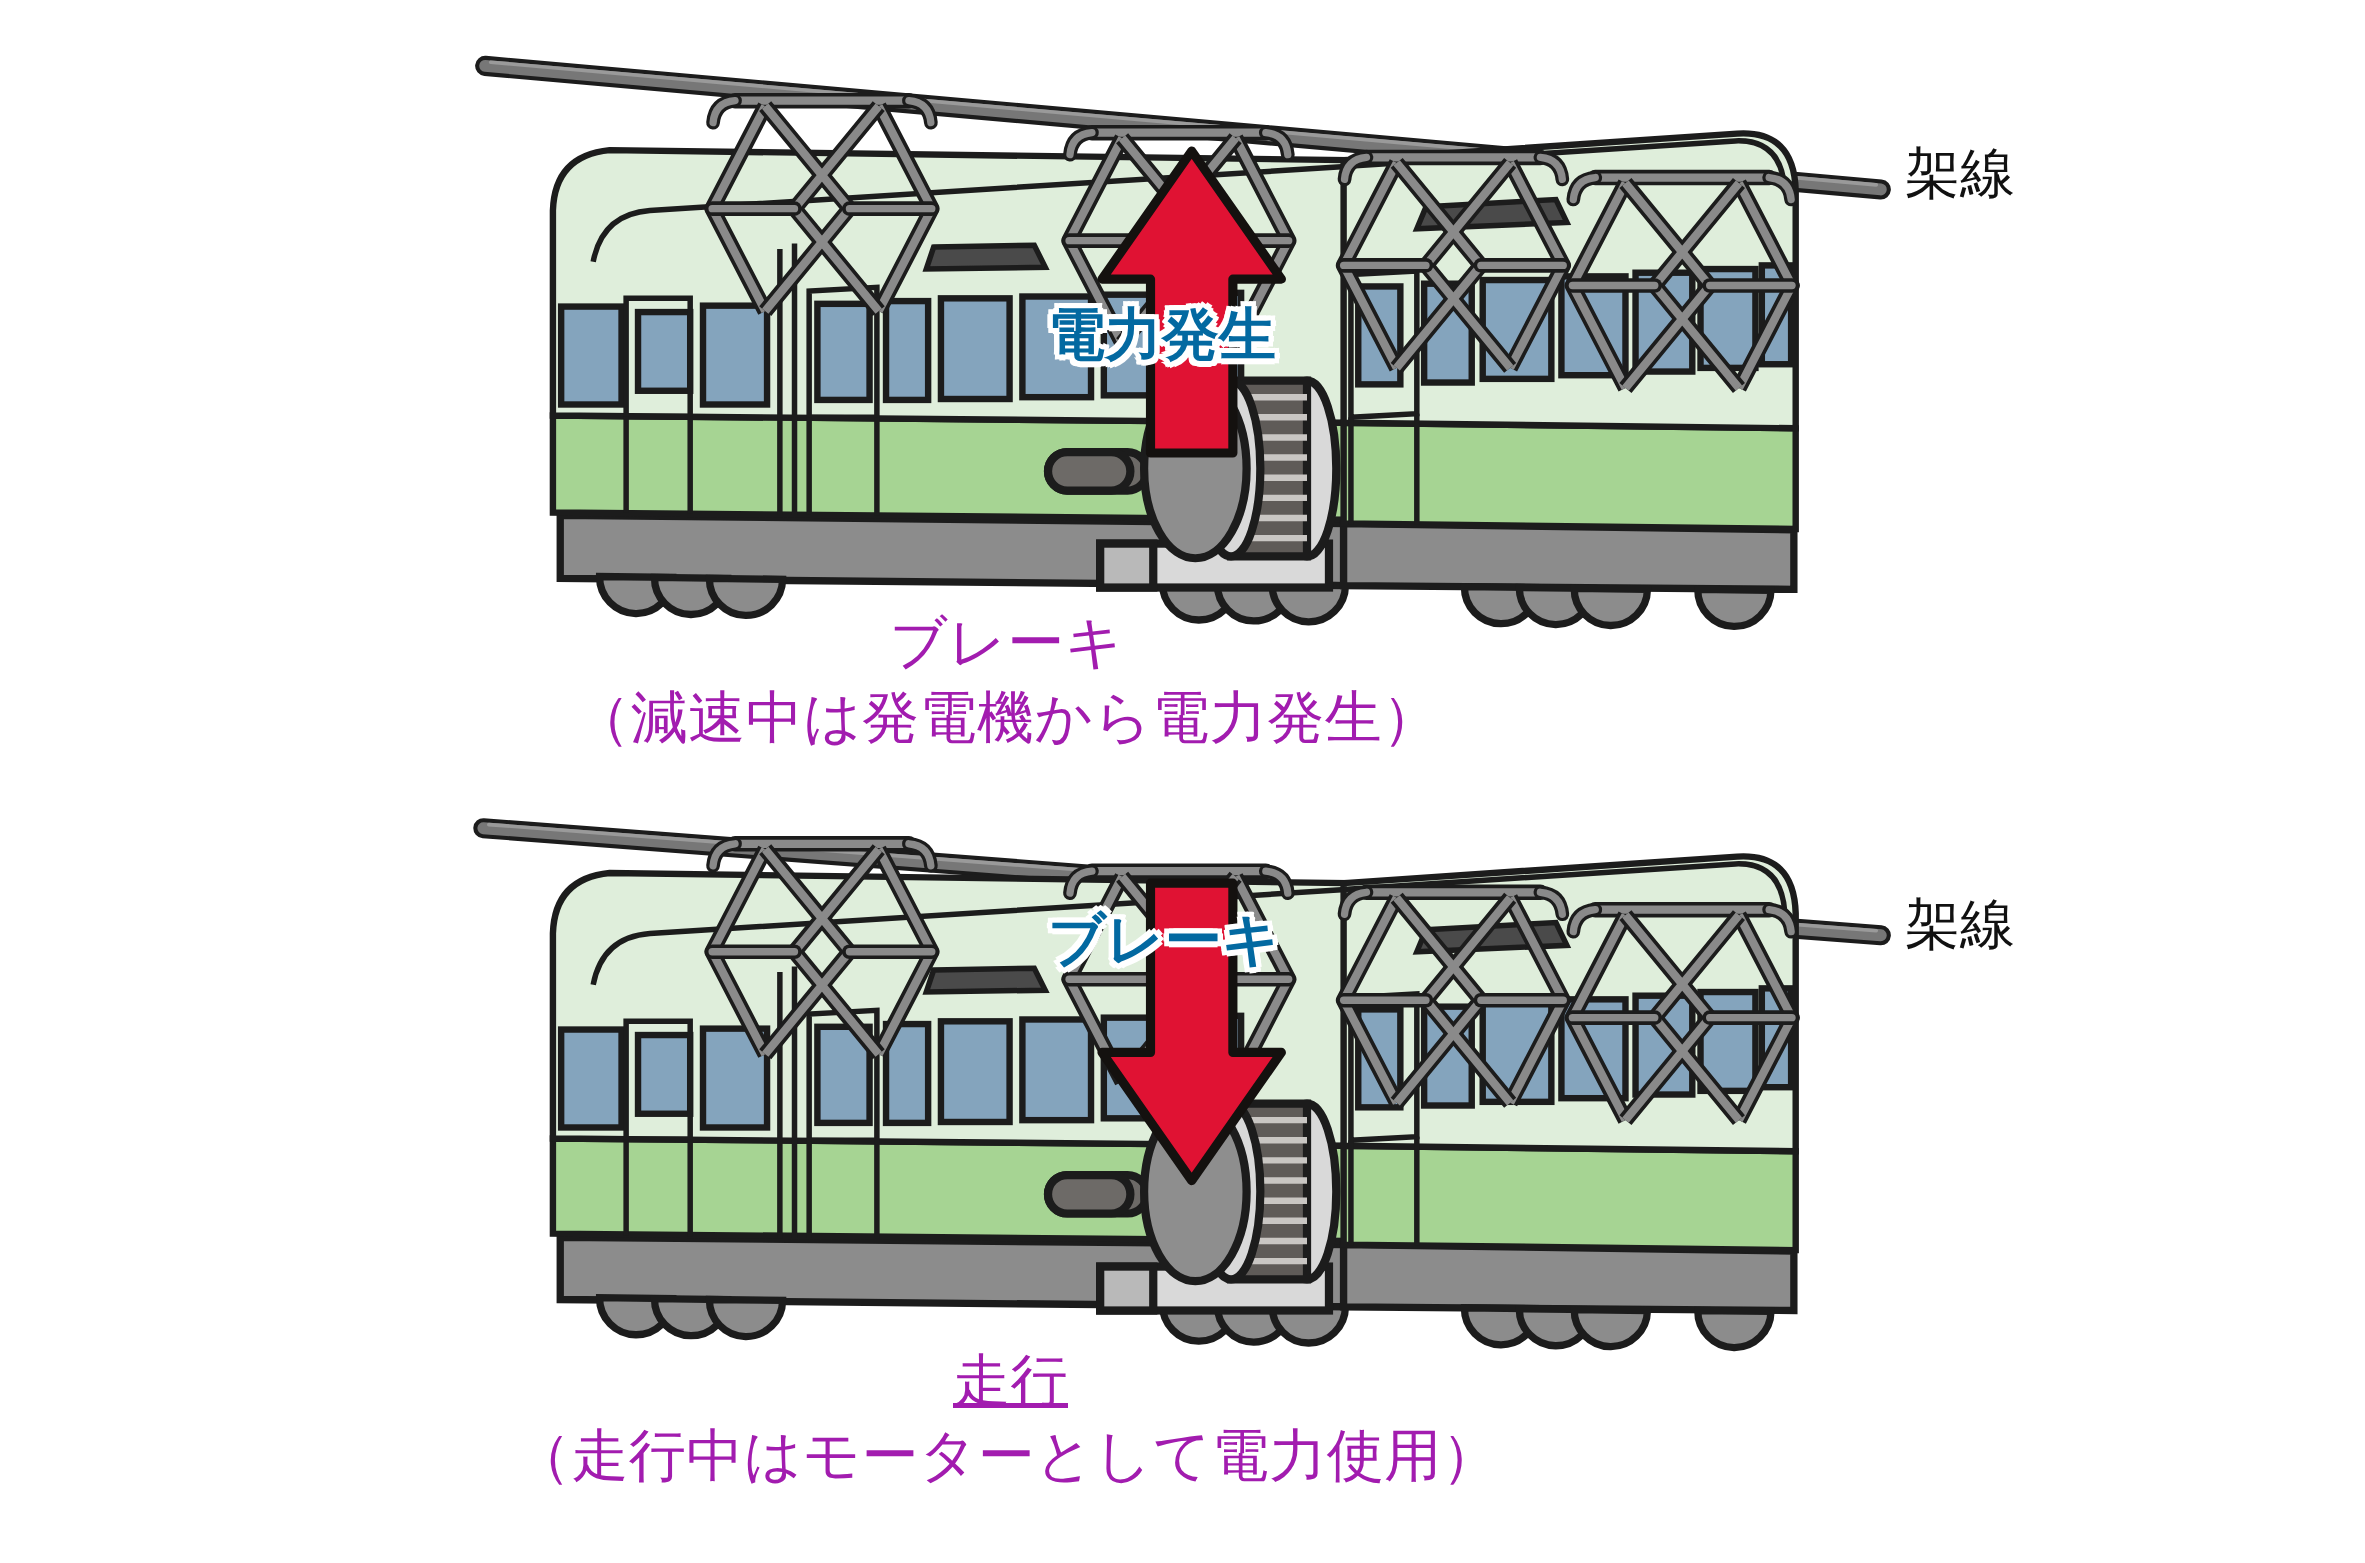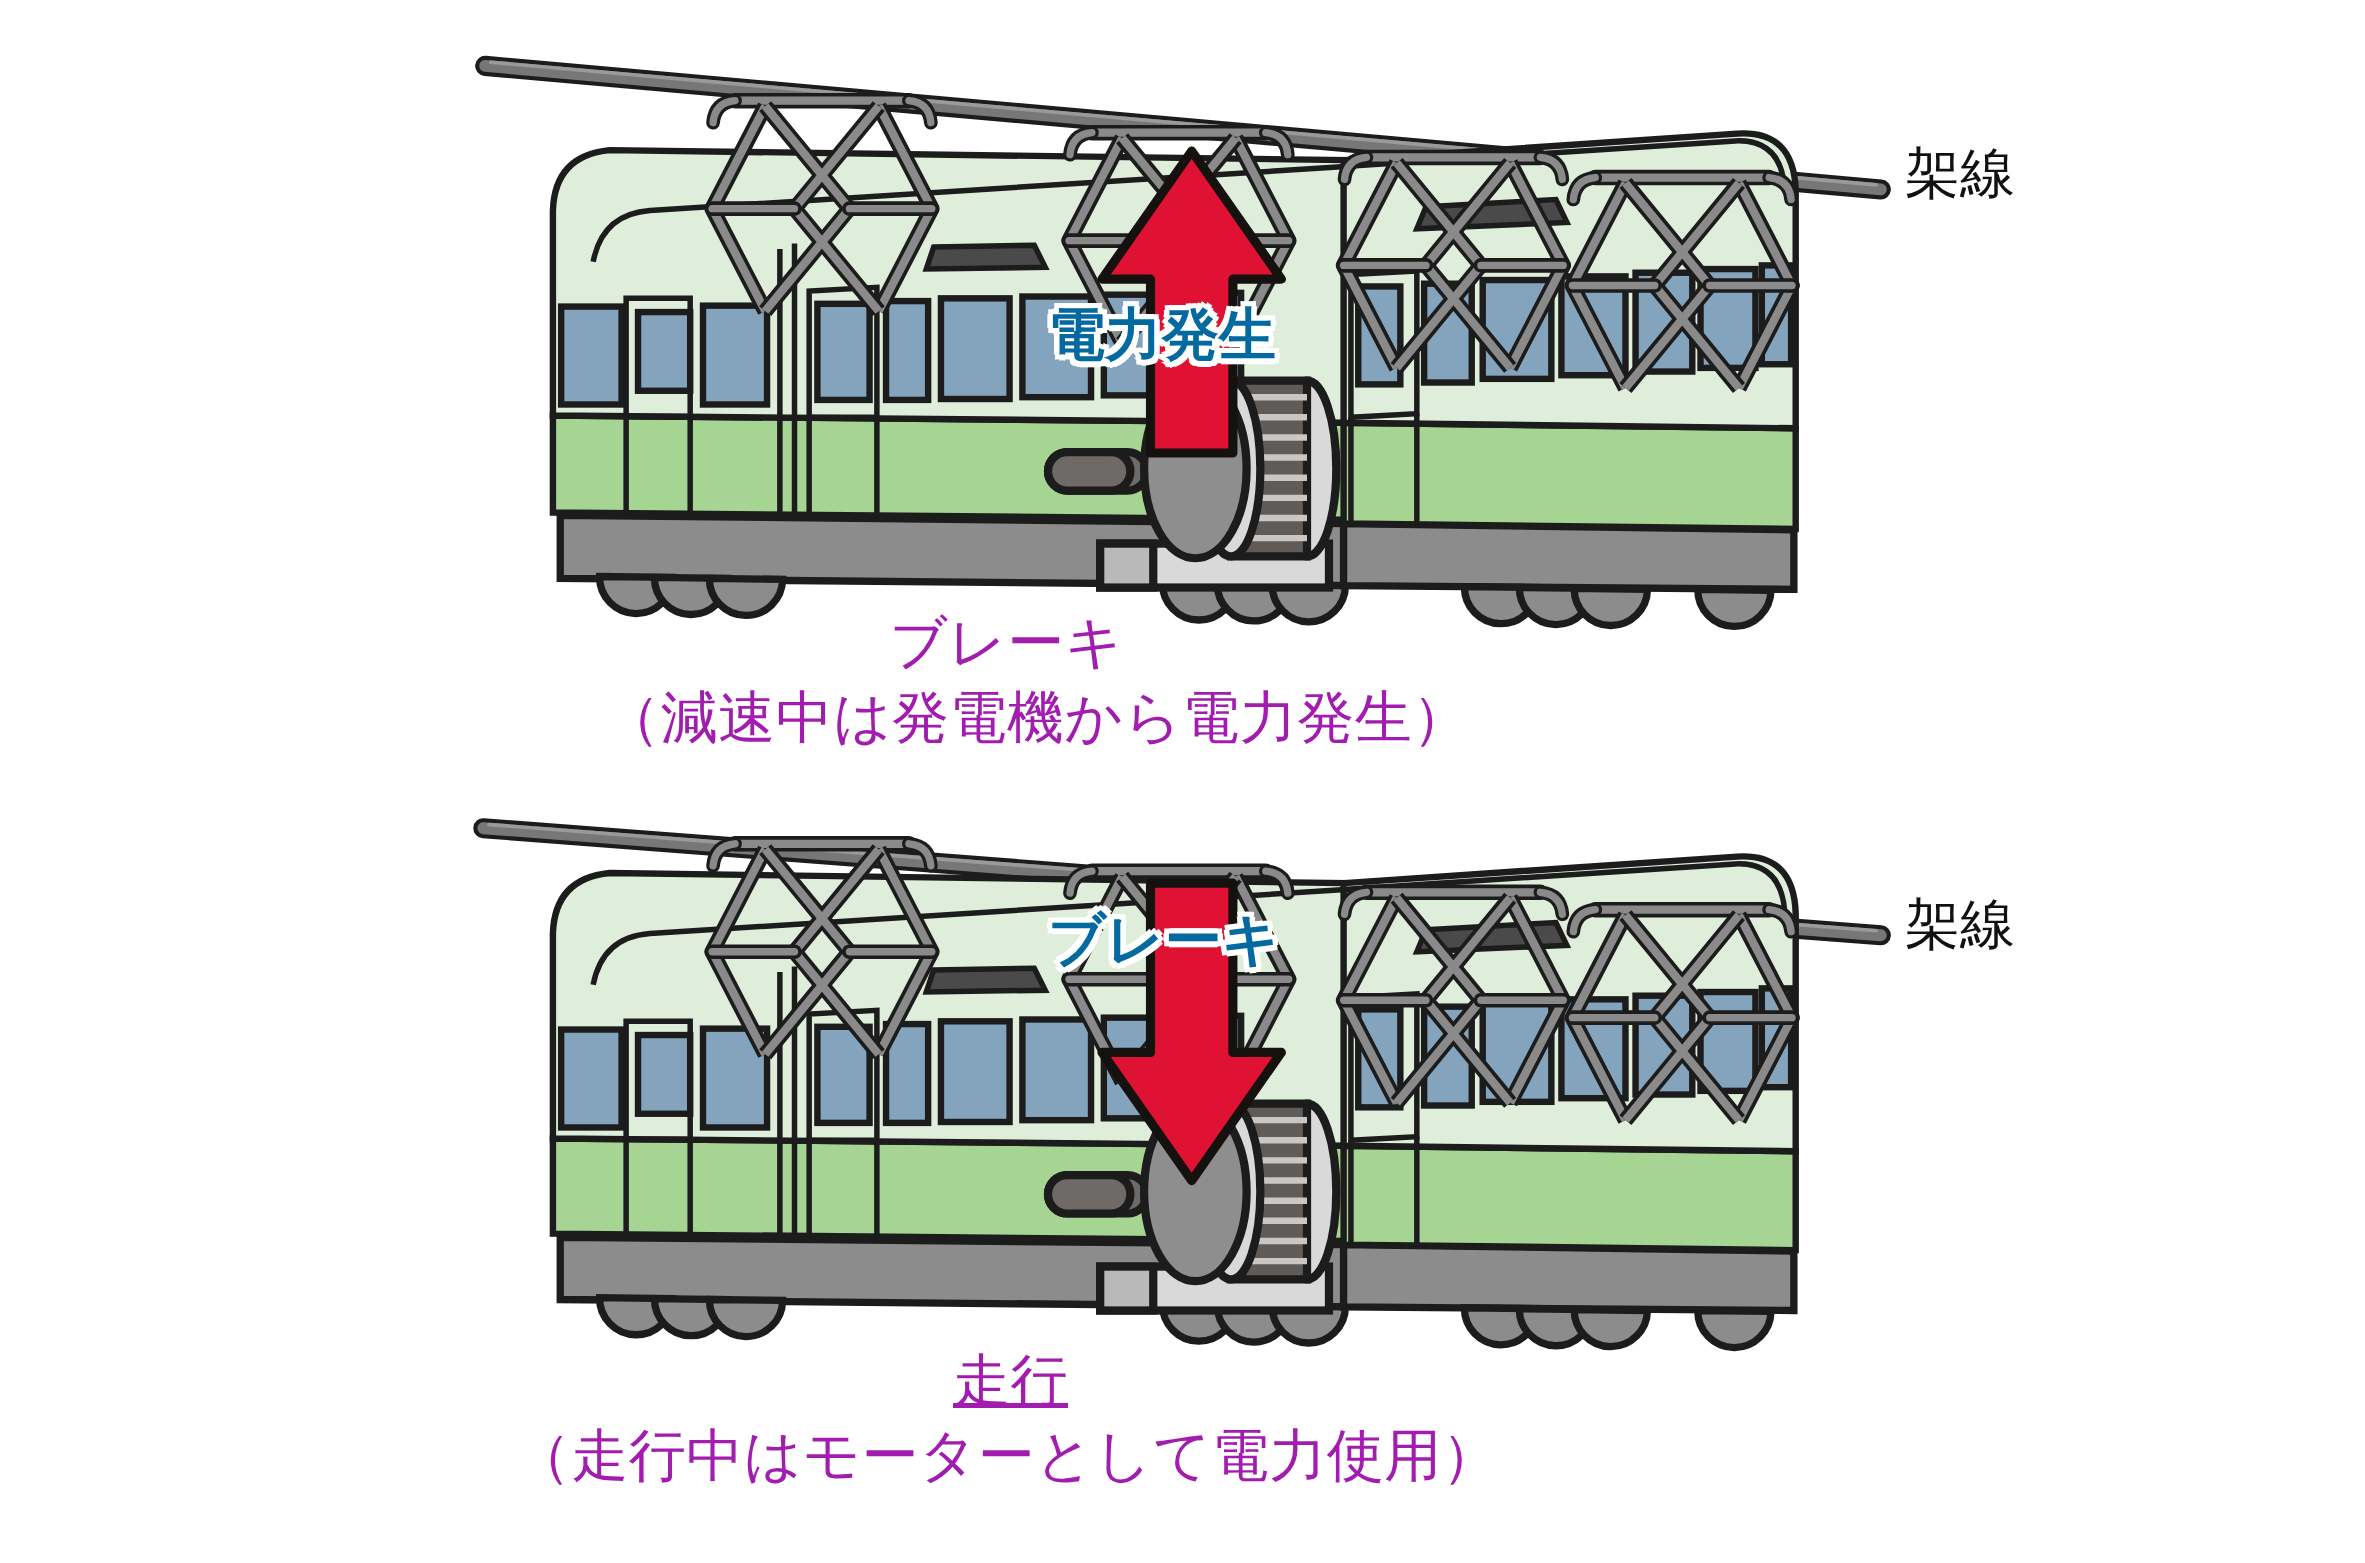--- a/index.html
+++ b/index.html
@@ -327,21 +327,21 @@
                L 1400 1150 Z" fill="#e01233" stroke="#14110f" stroke-width="10" stroke-linejoin="round"></path>
     </g>
   </svg>
 
   <div class="wire-label" style="left:1905px; top:137px;">架線</div>
 
   <div class="arrow-label" style="left:1048px; top:297px;">電力発生</div>
 
   <div class="caption cap-main" style="left:0px; top:609px; width:2013px;">ブレーキ</div>
 
-  <div class="caption cap-sub" style="left:12px; top:684px; width:2013px;padding-left:18px;">（減速中は発電機から電力発生）</div>
+  <div class="caption cap-sub" style="left:0px; top:684px; width:2013px;">（減速中は発電機から電力発生）</div>
 
   <div class="wire-label" style="left:1905px; top:888px;">架線</div>
 
   <div class="arrow-label" style="left:1048px; top:902px;">ブレーキ</div>
 
   <div class="caption cap-main" style="left:4px; top:1347px; width:2013px;text-decoration:underline;">走行</div>
 
   <div class="caption cap-sub" style="left:0px; top:1422px; width:2013px;">（走行中はモーターとして電力使用）</div>
 
 </div>

